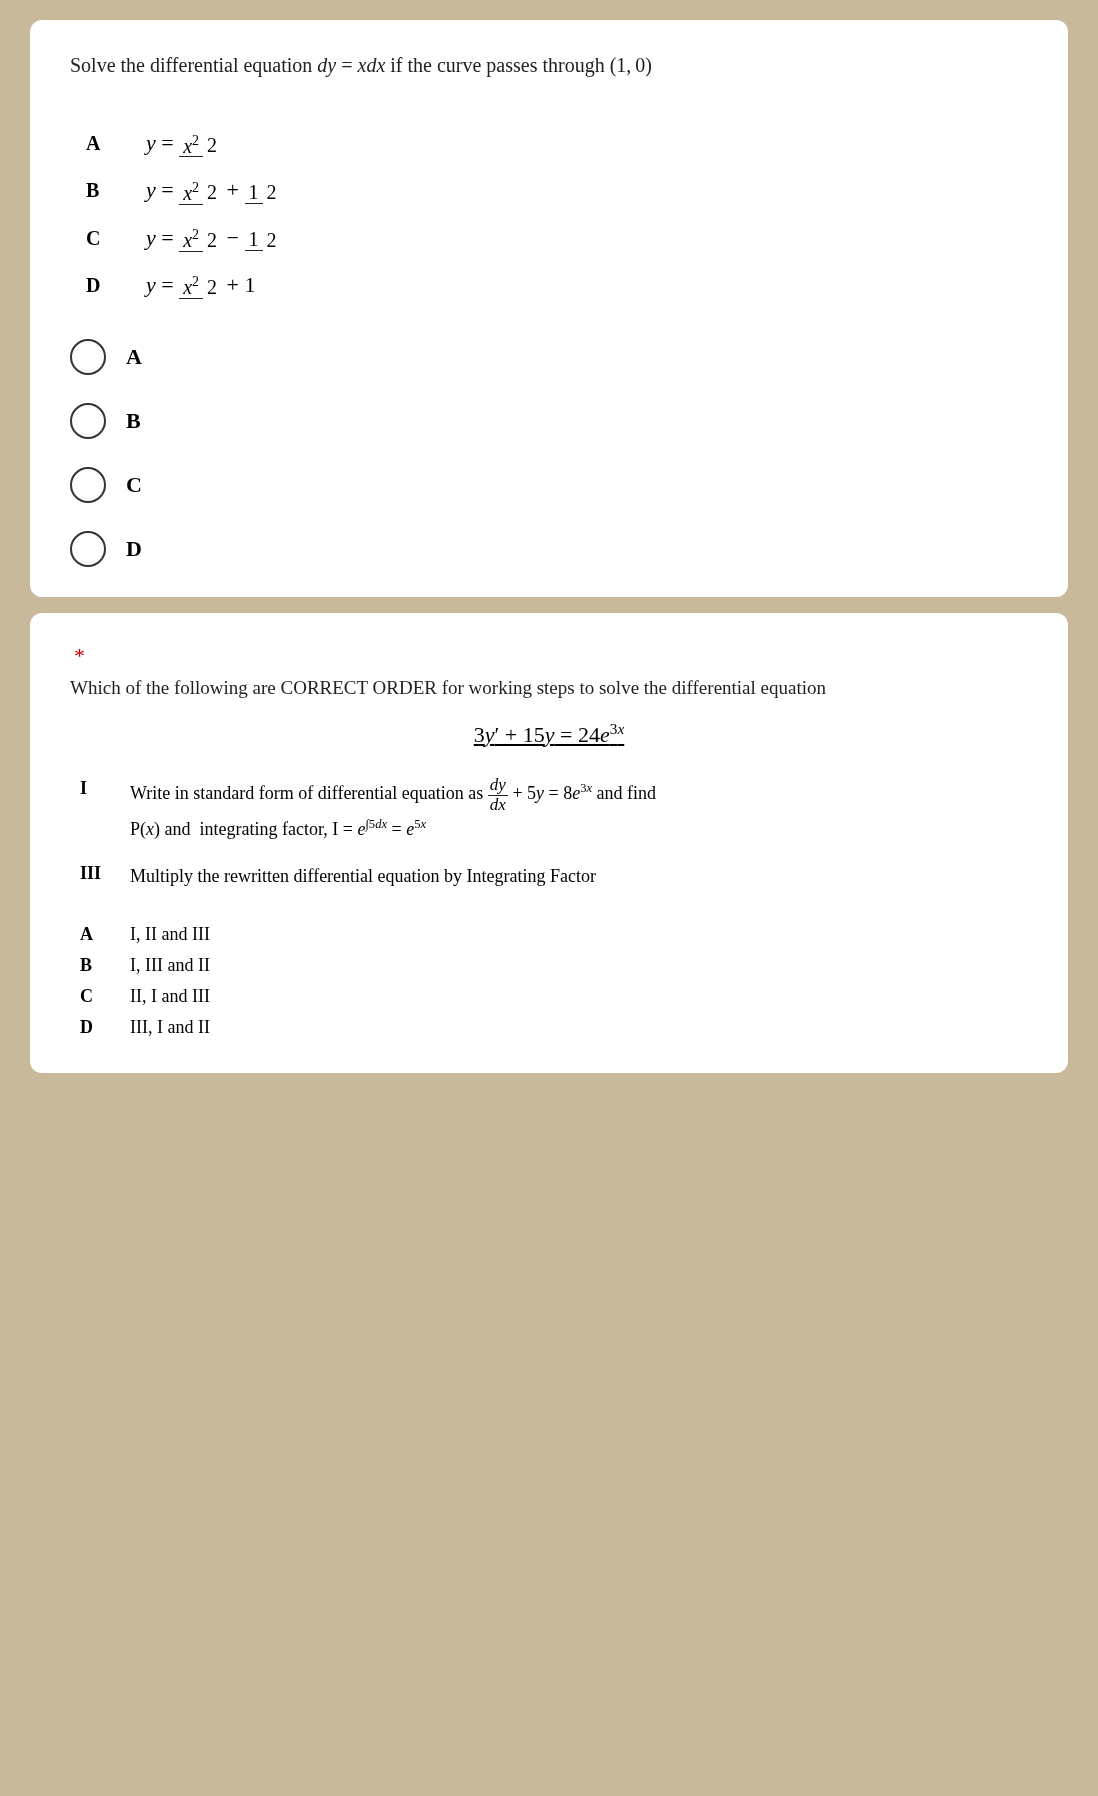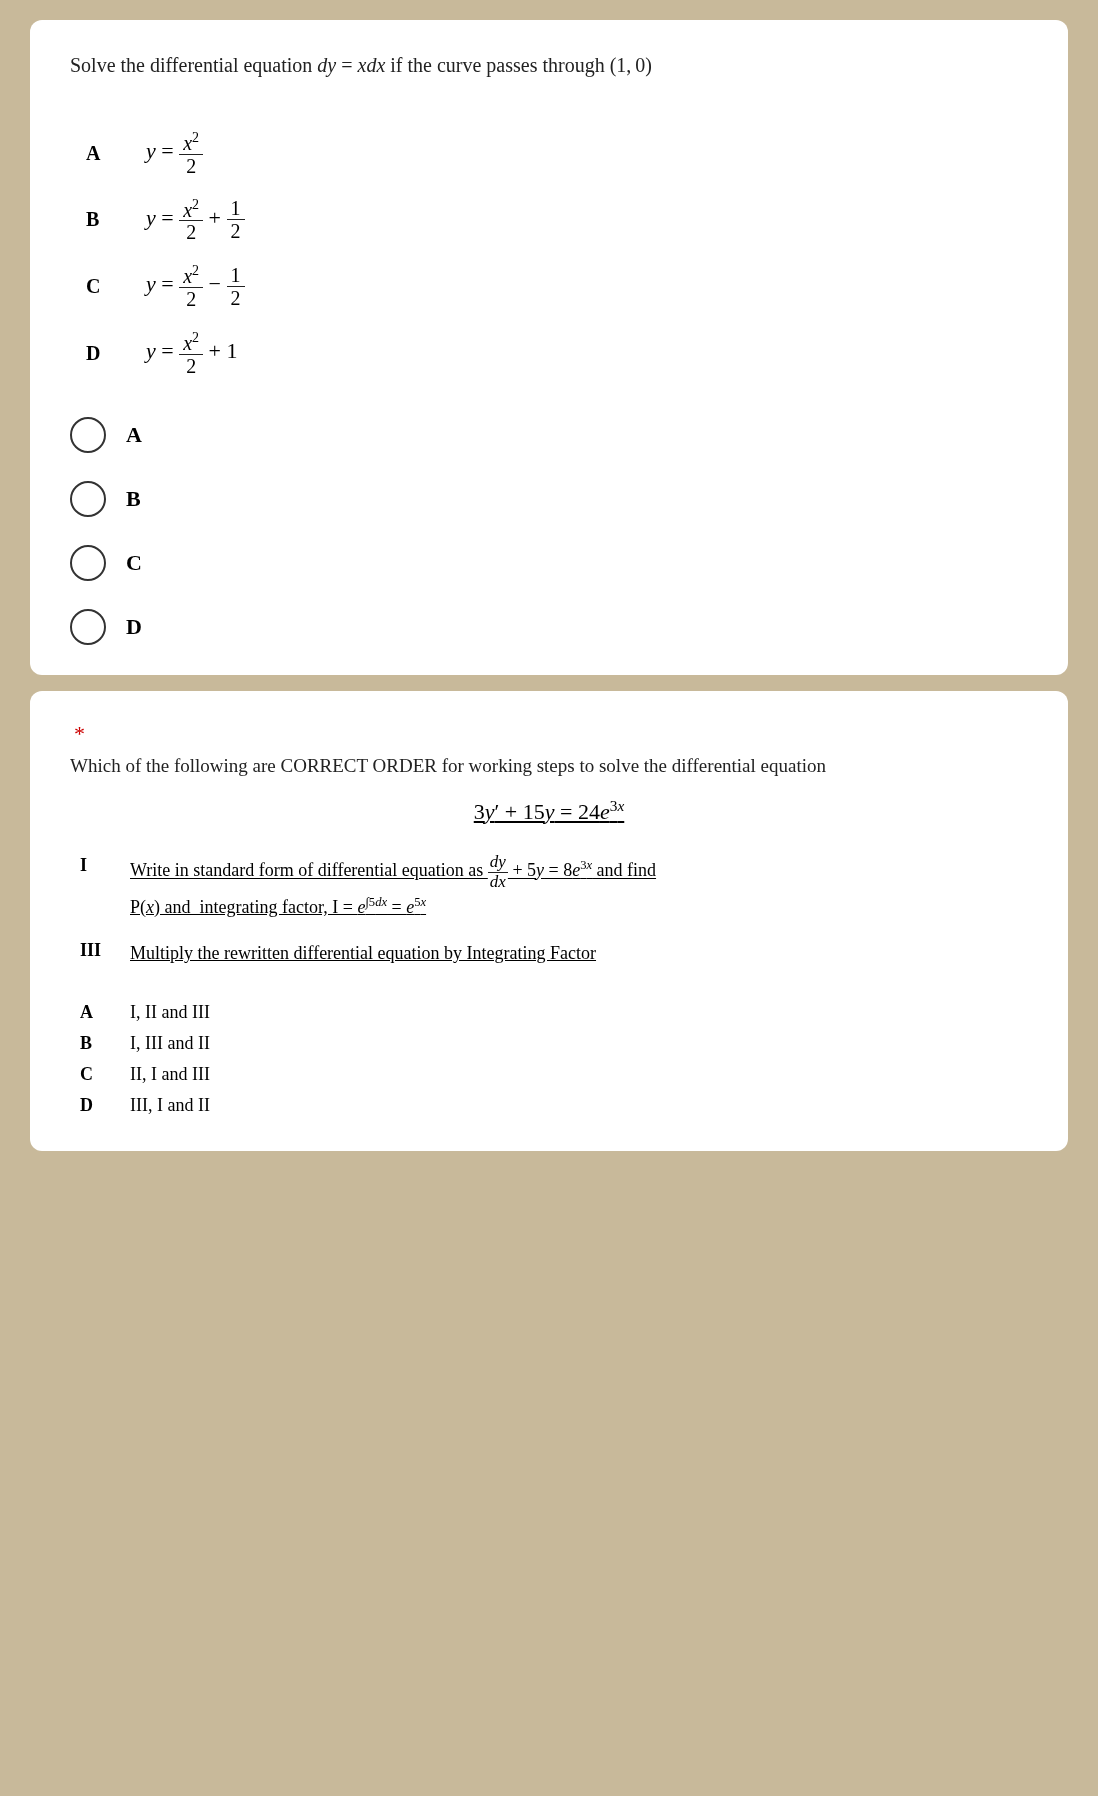--- a/index.html
+++ b/index.html
@@ -61,21 +61,20 @@
       width: 36px;
       height: 36px;
       border: 2.5px solid #333;
       border-radius: 50%;
       flex-shrink: 0;
       background: white;
       cursor: pointer;
     }
     .fraction {
       display: inline-flex;
-      flex-direction: column;
       align-items: center;
       vertical-align: middle;
       font-size: 20px;
       line-height: 1.1;
     }
     .fraction .num {
       border-bottom: 1.5px solid #222;
       padding: 0 4px;
     }
     .fraction .den {
@@ -113,21 +112,20 @@
     }
     .steps-table .step-label {
       font-weight: bold;
       width: 50px;
       font-size: 18px;
       padding-top: 10px;
     }
     .steps-table .step-content {
       font-size: 18px;
       line-height: 1.7;
-      text-decoration: underline;
     }
     .answers-table {
       width: 100%;
       border-collapse: collapse;
       margin-top: 4px;
     }
     .answers-table td {
       padding: 5px 10px;
       font-size: 18px;
       vertical-align: middle;

